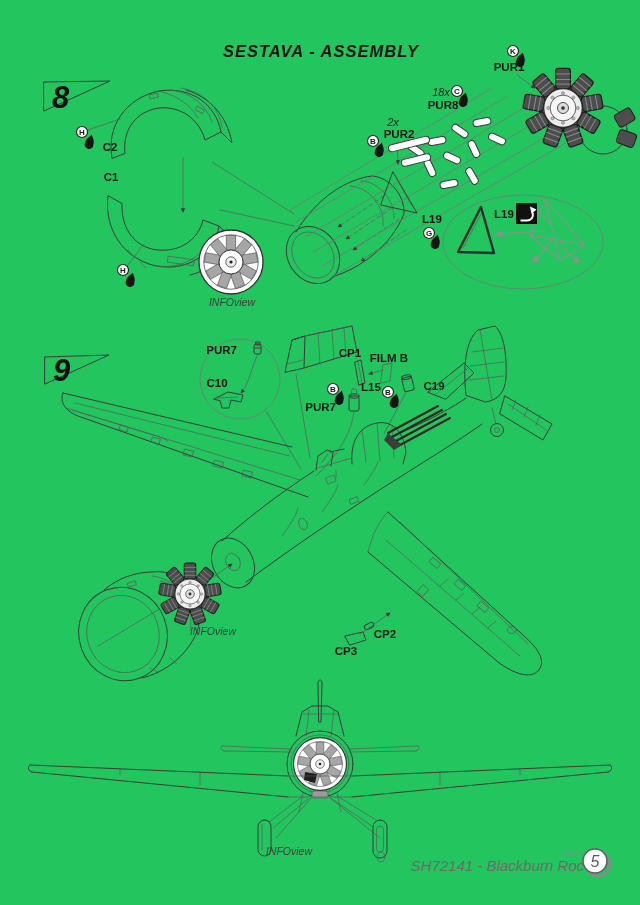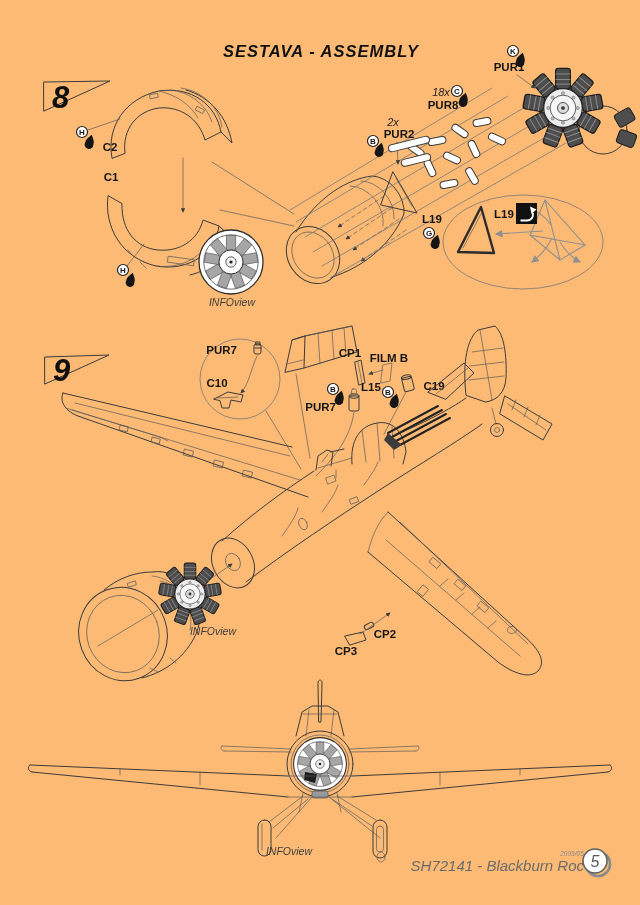--- a/index.html
+++ b/index.html
@@ -1,16 +1,16 @@
 <!DOCTYPE html>
 <html><head>
 <meta charset="utf-8">
 <style>
   html,body{margin:0;padding:0;background:#ffffff;}
-  #sheet{position:relative;width:640px;height:905px;background:#fdba74;overflow:hidden;
+  #sheet{position:relative;width:640px;height:905px;background:#22c55e;overflow:hidden;
          font-family:"Liberation Sans",sans-serif;}
   svg{display:block}
   .ln{fill:none;stroke:#3b3b3b;stroke-width:1;stroke-linecap:round;stroke-linejoin:round}
   .thin{fill:none;stroke:#5a5a5a;stroke-width:.7;stroke-linecap:round}
   .hair{fill:none;stroke:#777;stroke-width:.8}
   .thick{fill:none;stroke:#2c2c2c;stroke-width:2.4;stroke-linejoin:round}
   .gray{fill:none;stroke:#8f8f8f;stroke-width:1.1}
   .title-txt{font:italic bold 16.5px "Liberation Sans",sans-serif;fill:#101010;letter-spacing:1px}
   .stepnum{font:italic bold 31px "Liberation Sans",sans-serif;fill:#101010}
   .lbl{font:bold 11.5px "Liberation Sans",sans-serif;fill:#141414}

